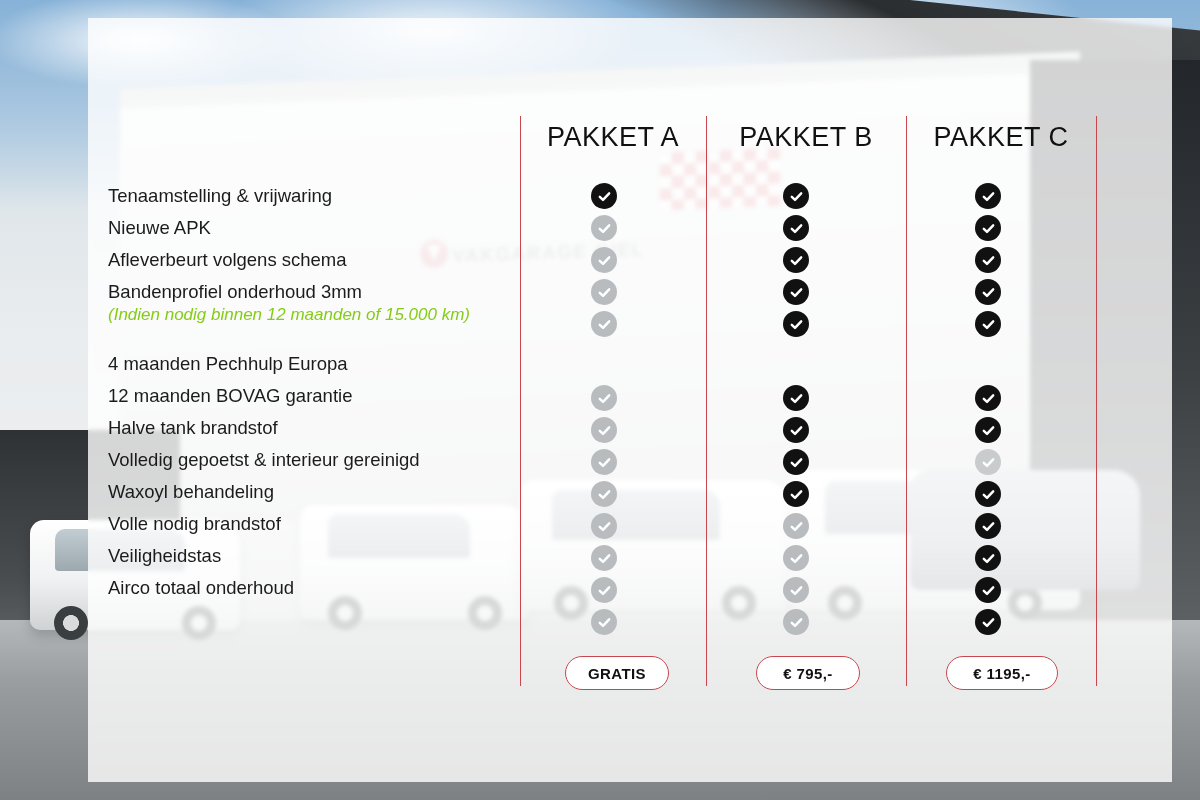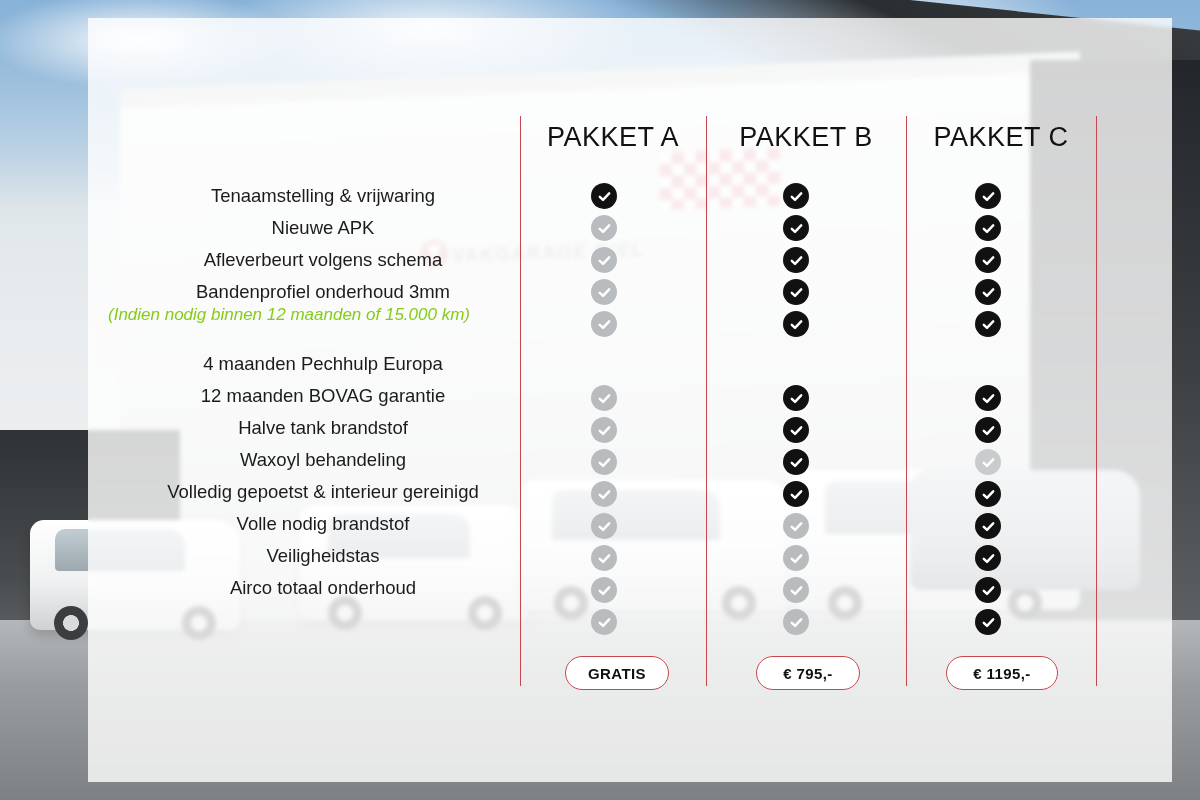--- a/index.html
+++ b/index.html
@@ -151,21 +151,20 @@
     position: absolute;
     left: 20px;
     top: 162px;
     width: 430px;
   }
   .feat {
     height: 32px;
     line-height: 32px;
     font-size: 18.5px;
     color: #1b1b1b;
-    text-align: center;
   }
   .feat-note {
     font-size: 17px;
     font-style: italic;
     color: #84cc16;
     height: 20px;
     line-height: 18px;
     margin-top: -2px;
   }
   .group-gap { height: 22px; }
@@ -254,22 +253,22 @@
       <div class="features" id="feature-list">
           <div class="feat">Tenaamstelling &amp; vrijwaring</div>
           <div class="feat">Nieuwe APK</div>
           <div class="feat">Afleverbeurt volgens schema</div>
           <div class="feat">Bandenprofiel onderhoud 3mm</div>
           <div class="feat-note">(Indien nodig binnen 12 maanden of 15.000 km)</div>
           <div class="group-gap"></div>
           <div class="feat">4 maanden Pechhulp Europa</div>
           <div class="feat">12 maanden BOVAG garantie</div>
           <div class="feat">Halve tank brandstof</div>
+          <div class="feat">Volledig gepoetst &amp; interieur gereinigd</div>
           <div class="feat">Waxoyl behandeling</div>
-          <div class="feat">Volledig gepoetst &amp; interieur gereinigd</div>
           <div class="feat">Volle nodig brandstof</div>
           <div class="feat">Veiligheidstas</div>
           <div class="feat">Airco totaal onderhoud</div>
         </div>
 
       <div id="checks-layer">
           <div class="check on" style="left: 503px; top: 165px;">
             <svg width="15" height="15" viewBox="0 0 16 16" aria-hidden="true">
               <path d="M3 8.4 L6.4 11.6 L13 4.6" fill="none" stroke="#ffffff" stroke-width="2.6" stroke-linecap="round" stroke-linejoin="round"></path>
             </svg>

